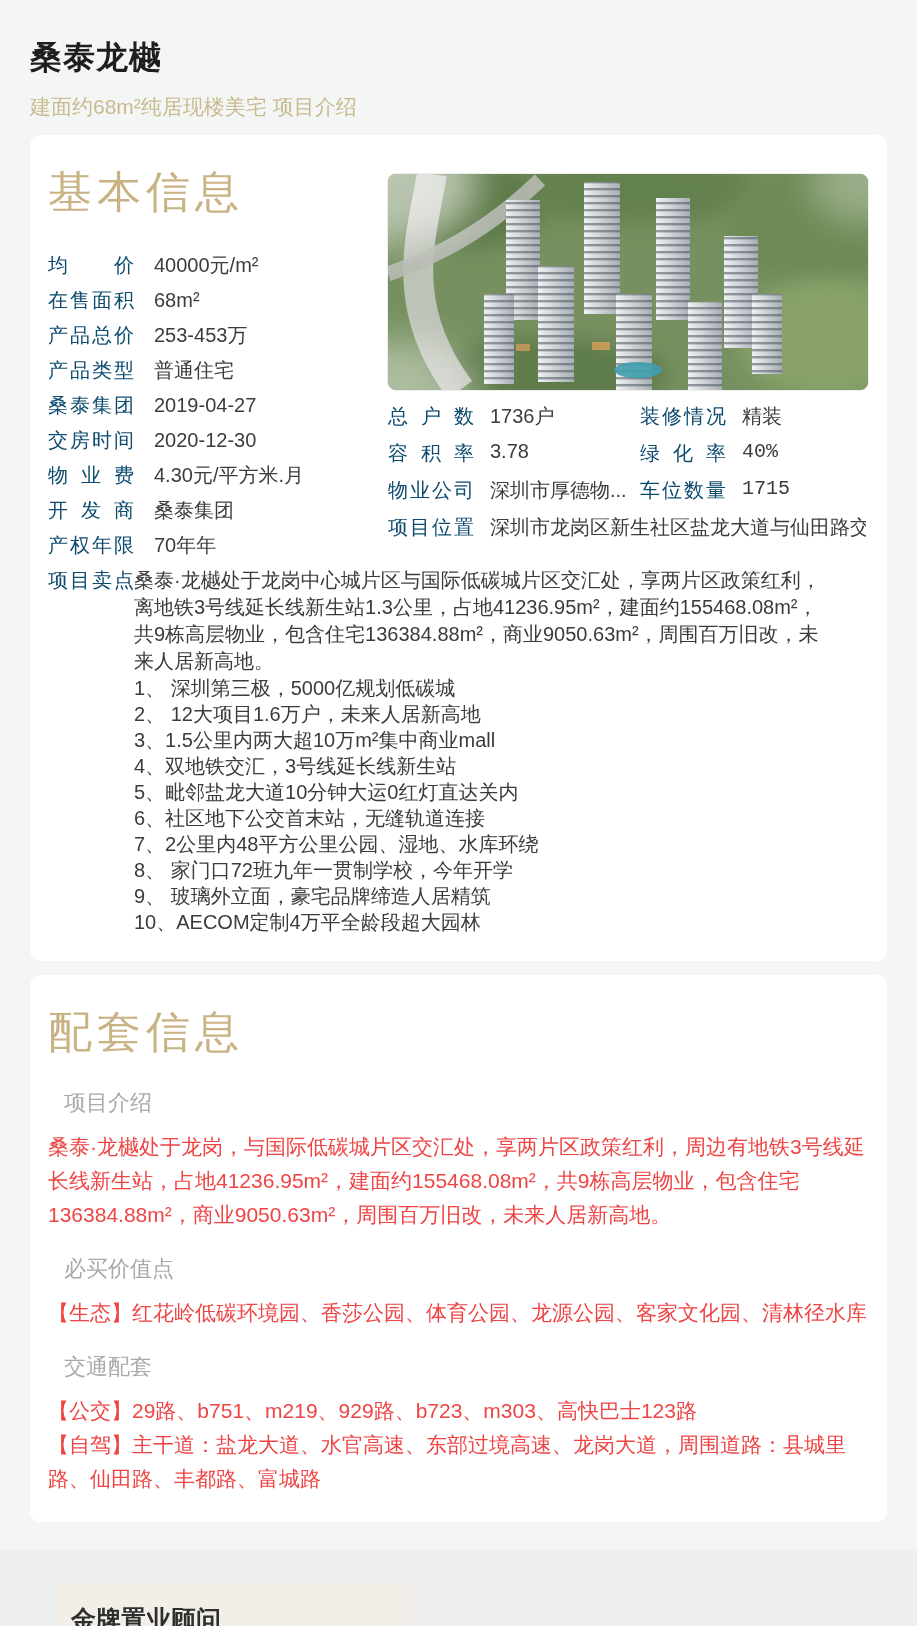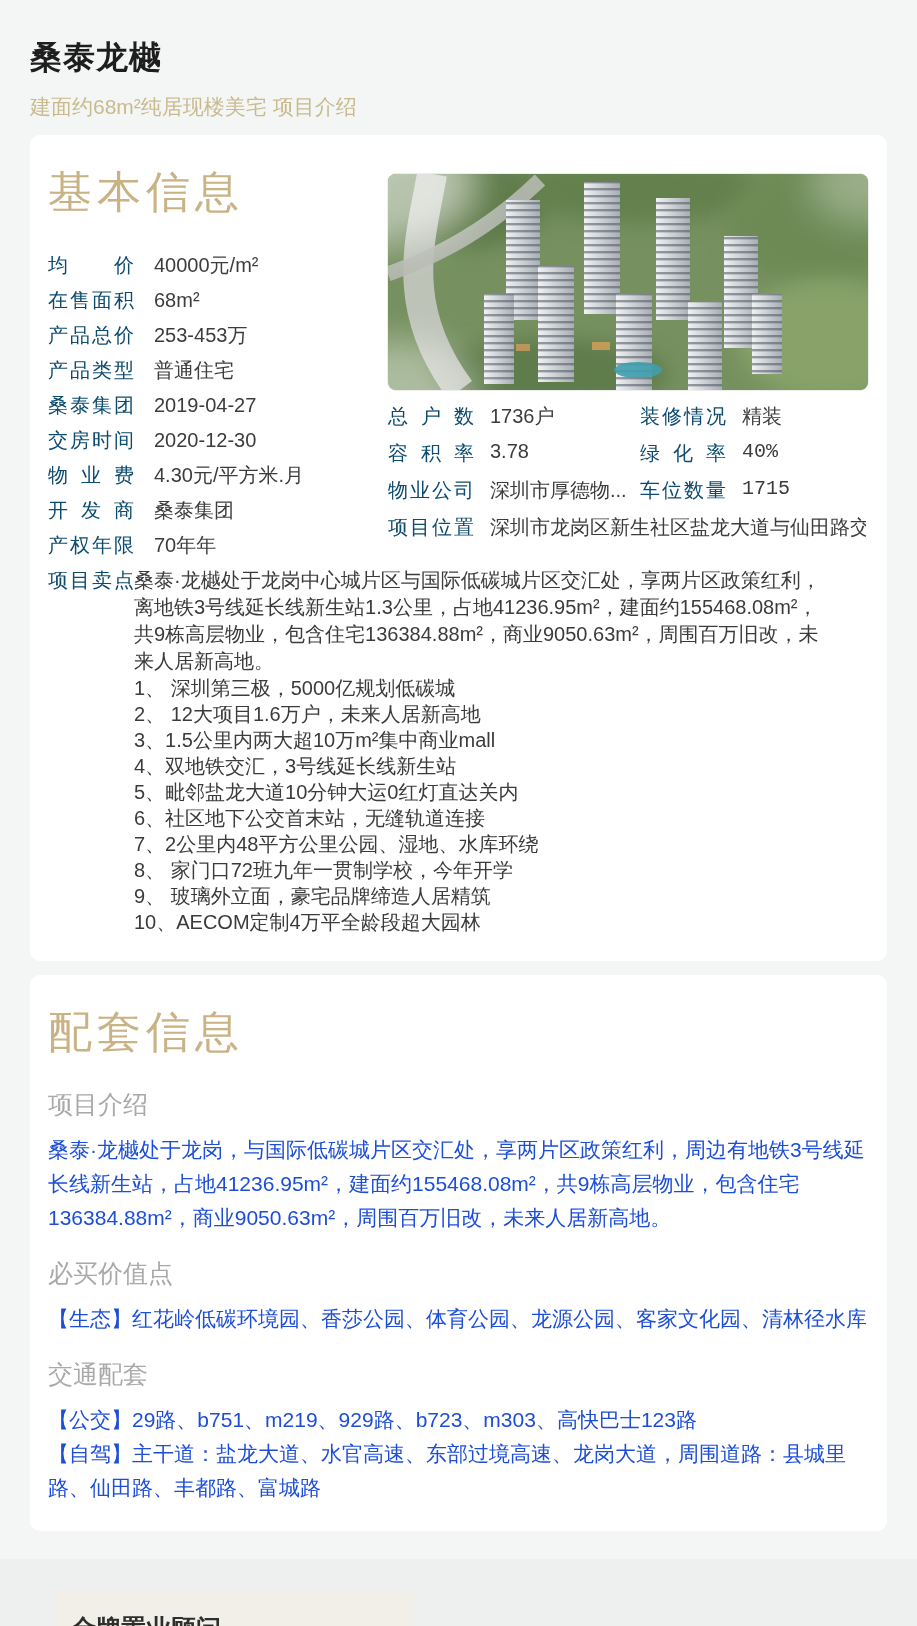--- a/index.html
+++ b/index.html
@@ -29,22 +29,22 @@
   .stats-row .cell1 { display:flex; width:252px; }
   .stats-row .cell2 { display:flex;font-family:Liberation Mono, monospace; }
   .stats-row .val { margin-left:16px; }
   .loc-row .val { max-width:376px; overflow:hidden; }
 
   .selling { display:flex; margin-top:4px; font-size:20px; }
   .selling-content { width:700px; color:#3b3b3b; line-height:27px; }
   .sp-list-title { margin-top:0; line-height:26px; }
   .sp-item { line-height:26px; }
 
-  .sub-heading { font-size:25px; color:#a9a9a9; margin:22px 0 12px 0; }
-  .body-text { font-size:21px; line-height:34px; color:#1d4ed8; }
+  .sub-heading { font-size:22px; color:#a9a9a9; margin:22px 0 12px 16px; }
+  .body-text { font-size:21px; line-height:34px; color:#ef4444; }
 
   .footer { position:relative; height:300px; background:#edf0ee; margin-top:28px; }
   .agent-card { position:absolute; left:55px; top:33px; width:358px; height:185px; background:#f1efe8; border-radius:4px; padding:20px 16px; }
   .agent-title { font-size:25px; font-weight:bold; color:#2e2e2e; }
 </style>
 </head>
 <body>
 
 <div class="page-header">
   <div class="page-title">桑泰龙樾</div>

